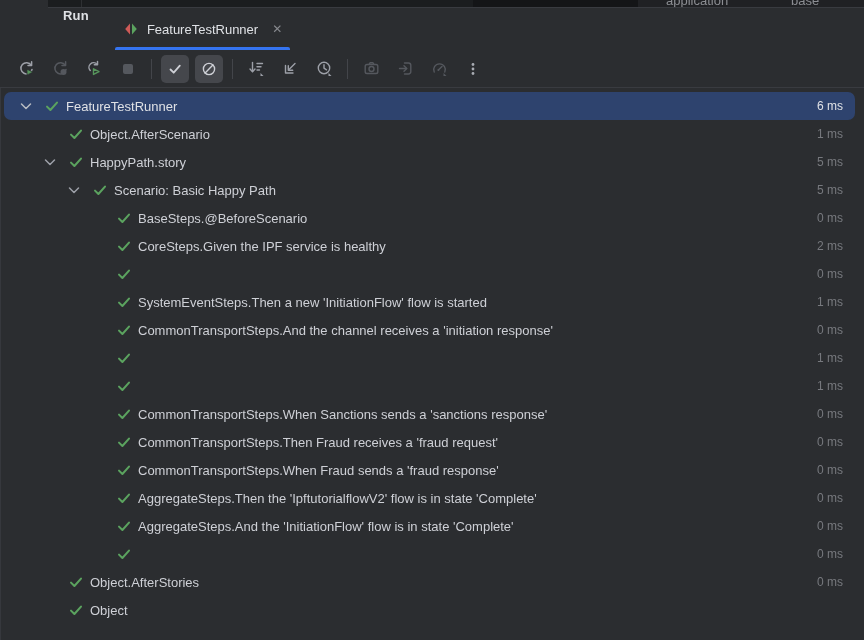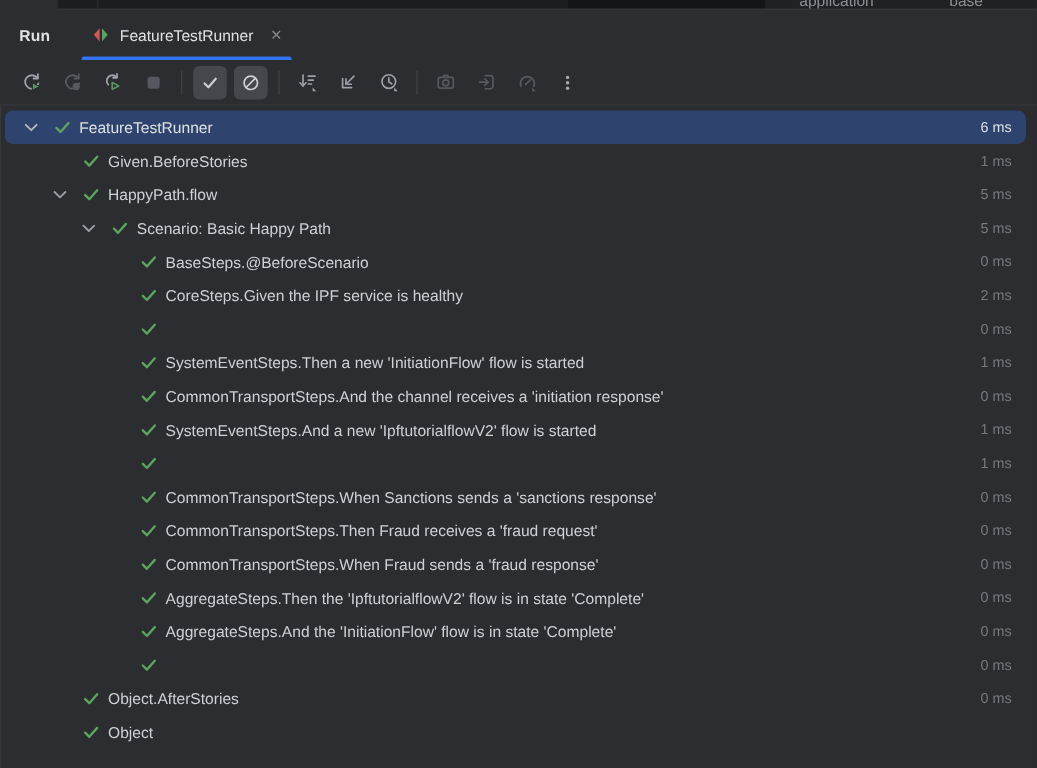--- a/index.html
+++ b/index.html
@@ -17,21 +17,21 @@
   .strip-seg1 { position: absolute; left: 0; top: 0; width: 425px; height: 8px; background: #1B1D1F; }
   .strip-vline { position: absolute; left: 33px; top: 0; width: 1px; height: 8px; background: #2E3033; }
   .strip-seg2 { position: absolute; left: 425px; top: 0; width: 165px; height: 8px; background: #141517; }
   .strip-seg3 { position: absolute; left: 590px; top: 0; width: 274px; height: 8px; background: #202124; }
   .crumb { position: absolute; top: -7px; color: #8C8E93; font-size: 13px; white-space: nowrap; }
   .crumb1 { left: 618px; }
   .crumb2 { left: 743px; }
   .crumb3 { left: 817px; }
 
   
-  .tab-bar { height: 42px; display: flex; align-items: center; background: #2B2D30; }
+  .tab-bar { height: 42px; display: flex; align-items: flex-start; background: #2B2D30; padding-left: 47px; }
   .run-title { margin-left: 16px; font-weight: 700; color: #DFE1E5; letter-spacing: .2px; }
   .tab { position: relative; height: 42px; margin-left: 20px; padding: 0 14px; display: flex; align-items: center; gap: 8px; cursor: default; }
   .tab-label { color: #DFE1E5; }
   .tab-close { color: #87898E; font-size: 12px; margin-left: 6px; line-height: 1; }
   .tab-underline { position: absolute; left: 6px; right: 6px; bottom: 0; height: 3px; background: #3574F0; border-radius: 2px 2px 0 0; }
 
   
   .toolbar { height: 38px; display: flex; align-items: center; padding-left: 12px; gap: 6px; border-bottom: 1px solid #393B40; background: #2B2D30; }
   .tbtn { width: 28px; height: 28px; display: flex; align-items: center; justify-content: center; border-radius: 5px; flex: none; }
   .tbtn.toggled { background: #45474C; }
@@ -225,37 +225,37 @@
   </div>
     <div class="row">
     <span class="indent" style="width: 38px;"></span>
     <span class="chev-slot"></span>
     <span class="gap10"></span>
     <span class="check-slot">
       <svg width="16" height="16" viewBox="0 0 16 16" fill="none">
         <path d="M3 8.6 L6.4 12 L13 4.6" stroke="#5BA35F" stroke-width="2" stroke-linecap="round" stroke-linejoin="round"></path>
       </svg>
     </span>
-    <span class="row-label">Given.BeforeStories</span>
+    <span class="row-label">Object.AfterScenario</span>
     <span class="row-duration">1 ms</span>
   </div>
     <div class="row">
     <span class="indent" style="width: 38px;"></span>
     <span class="chev-slot">
         <svg width="16" height="16" viewBox="0 0 16 16" fill="none">
           <path d="M3.5 6 L8 10.5 L12.5 6" stroke="#9DA0A8" stroke-width="1.5" stroke-linecap="round" stroke-linejoin="round"></path>
         </svg>
       </span>
     <span class="gap10"></span>
     <span class="check-slot">
       <svg width="16" height="16" viewBox="0 0 16 16" fill="none">
         <path d="M3 8.6 L6.4 12 L13 4.6" stroke="#5BA35F" stroke-width="2" stroke-linecap="round" stroke-linejoin="round"></path>
       </svg>
     </span>
-    <span class="row-label">HappyPath.flow</span>
+    <span class="row-label">HappyPath.story</span>
     <span class="row-duration">5 ms</span>
   </div>
     <div class="row">
     <span class="indent" style="width: 62px;"></span>
     <span class="chev-slot">
         <svg width="16" height="16" viewBox="0 0 16 16" fill="none">
           <path d="M3.5 6 L8 10.5 L12.5 6" stroke="#9DA0A8" stroke-width="1.5" stroke-linecap="round" stroke-linejoin="round"></path>
         </svg>
       </span>
     <span class="gap10"></span>
@@ -328,21 +328,20 @@
   </div>
     <div class="row">
     <span class="indent" style="width: 86px;"></span>
     <span class="chev-slot"></span>
     <span class="gap10"></span>
     <span class="check-slot">
       <svg width="16" height="16" viewBox="0 0 16 16" fill="none">
         <path d="M3 8.6 L6.4 12 L13 4.6" stroke="#5BA35F" stroke-width="2" stroke-linecap="round" stroke-linejoin="round"></path>
       </svg>
     </span>
-    <span class="row-label">SystemEventSteps.And a new 'IpftutorialflowV2' flow is started</span>
     <span class="row-duration">1 ms</span>
   </div>
     <div class="row">
     <span class="indent" style="width: 86px;"></span>
     <span class="chev-slot"></span>
     <span class="gap10"></span>
     <span class="check-slot">
       <svg width="16" height="16" viewBox="0 0 16 16" fill="none">
         <path d="M3 8.6 L6.4 12 L13 4.6" stroke="#5BA35F" stroke-width="2" stroke-linecap="round" stroke-linejoin="round"></path>
       </svg>

